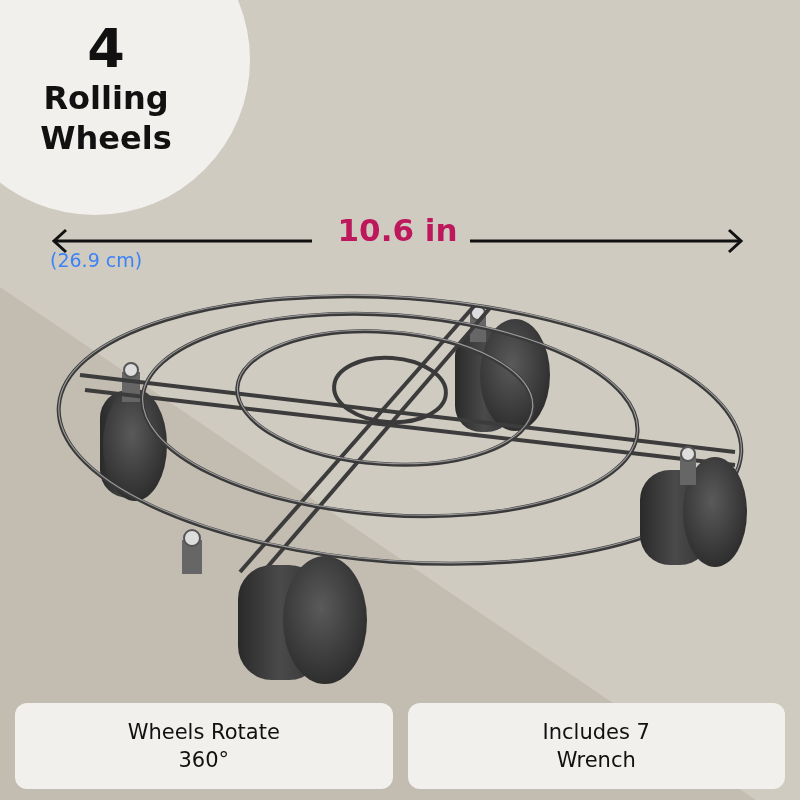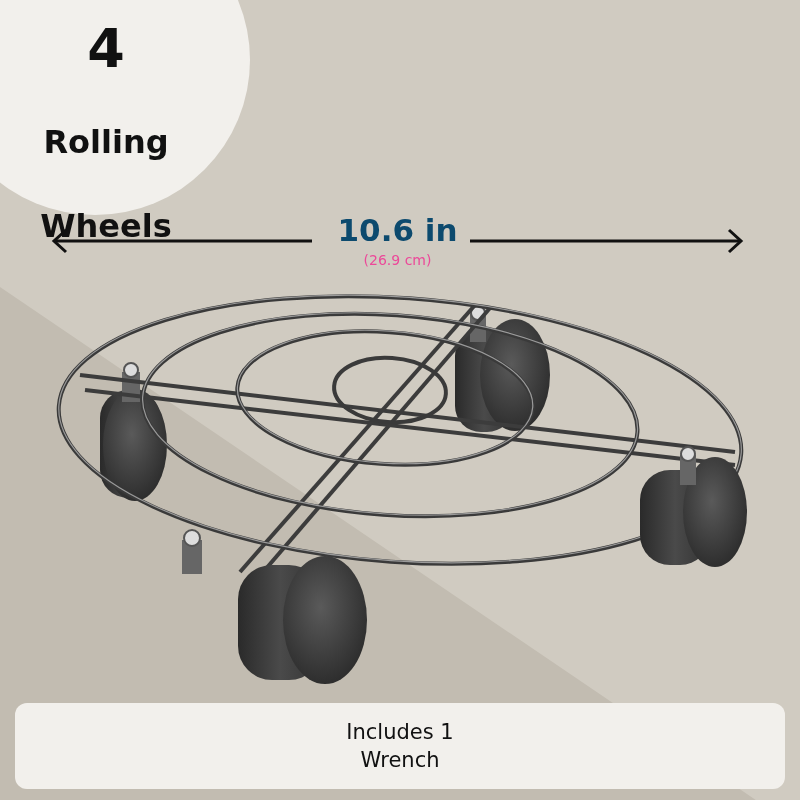--- a/index.html
+++ b/index.html
@@ -3,26 +3,26 @@
 <meta charset="utf-8">
 <style>
   html, body { margin:0; padding:0; }
   body { width:800px; height:800px; overflow:hidden; position:relative;
          font-family:"DejaVu Sans", "Liberation Sans", sans-serif; }
   .bg { position:absolute; inset:0; }
   .badge-circle { position:absolute; left:-60px; top:-95px; width:310px; height:310px;
                   border-radius:50%; background:#f2f0ec; }
   .badge-text { position:absolute; left:0; top:20px; width:212px; text-align:center; color:#111; }
   .badge-num { font-weight:bold; font-size:54px; line-height:58px; }
-  .badge-line { font-weight:bold; font-size:32px; line-height:40px;margin-top:44px; }
+  .badge-line { font-weight:bold; font-size:32px; line-height:40px; }
   .dim { position:absolute; left:50px; top:212px; width:695px; height:70px; }
   .dim-value { position:absolute; left:0; right:0; top:0; text-align:center;
-               font-weight:bold; font-size:31px; line-height:36px; color:#0c4a6e; }
-  .dim-sub { position:absolute; left:0; right:0; top:36px; text-align:center;
-             font-size:14px; line-height:24px; color:#ec4899; }
+               font-weight:bold; font-size:31px; line-height:36px; color:#be185d; }
+  .dim-sub { position:absolute; left:0; right:0; top:36px; text-align:left;
+             font-size:19px; line-height:24px; color:#3b82f6; }
   .product { position:absolute; left:0; top:0; width:800px; height:800px; }
   .features { position:absolute; left:15px; top:703px; width:770px; height:86px; display:flex; gap:15px; }
   .feature { flex:1; background:#f2f0ec; border-radius:12px; display:flex; align-items:center;
              justify-content:center; text-align:center; font-size:21px; line-height:28px; color:#111;
              white-space:pre-line; padding:0 8px; }
 </style>
 </head>
 <body>
 
 <svg class="bg" width="800" height="800" viewBox="0 0 800 800">
@@ -105,15 +105,17 @@
   </g>
   <g>
     <rect x="238" y="565" width="85" height="115" rx="34" fill="url(#wheel)"></rect>
     <ellipse cx="325" cy="620" rx="42" ry="64" fill="url(#hub)"></ellipse>
     <rect x="182" y="540" width="20" height="34" fill="#666"></rect>
     <circle cx="192" cy="538" r="8" fill="#ddd" stroke="#555" stroke-width="2"></circle>
   </g>
 </svg>
 
 <div class="features">
-  <div class="feature">Includes 1
+  <div class="feature">Wheels Rotate
+360°</div>
+  <div class="feature">Includes 7
 Wrench</div>
 </div>
 
 </body></html>

